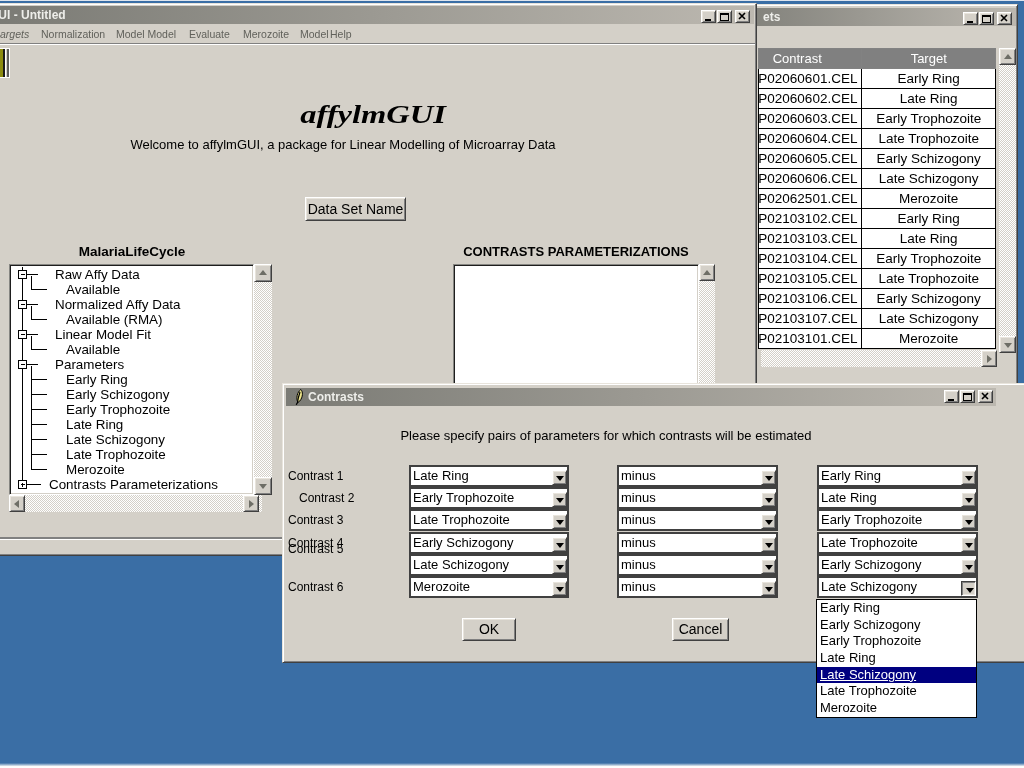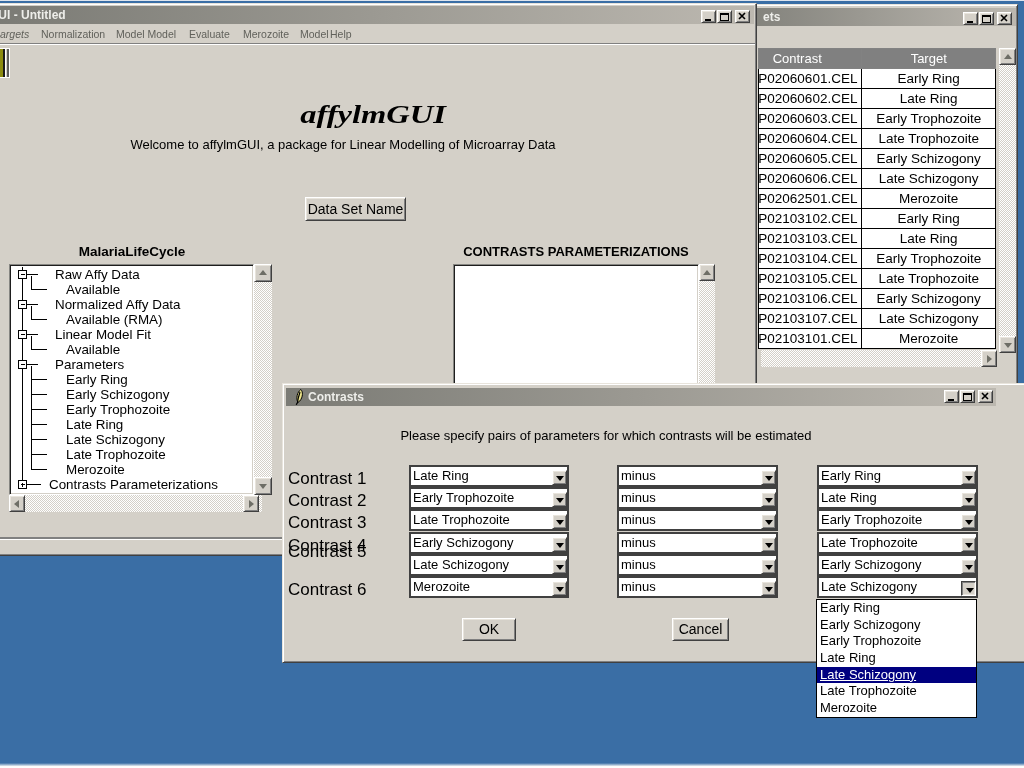--- a/index.html
+++ b/index.html
@@ -23,21 +23,21 @@
 .sb { position:absolute; background:#d4d0c8; border:1px solid; border-color:#fff #404040 #404040 #fff;
   box-shadow: inset 1px 1px 0 #e8e4dc, inset -1px -1px 0 #808080; }
 .tri { position:absolute; width:0; height:0; }
 .ctr { position:absolute; transform:translateX(-50%); white-space:nowrap; }
 .combo { position:absolute; width:160px; height:22px; background:#fff; border:2px solid #404040;
   font-size:13px; line-height:18px; color:#000; }
 .combo .ct { position:absolute; left:2px; top:0; white-space:nowrap; }
 .combo .cb { position:absolute; right:0px; bottom:0px; width:15px; height:15px; background:#d4d0c8;
   border:1px solid; border-color:#fff #404040 #404040 #fff; box-shadow: inset 1px 1px 0 #e8e4dc, inset -1px -1px 0 #808080; }
 .combo .cb .tri { left:3px; top:5px; border-left:4px solid transparent; border-right:4px solid transparent; border-top:5px solid #000; }
-.lbl { position:absolute; font-size:17px; color:#000; white-space:nowrap; }
+.lbl { position:absolute; font-size:12px; color:#000; white-space:nowrap; }
 .btn { position:absolute; background:#d4d0c8; border:1px solid; border-color:#fff #404040 #404040 #fff;
   box-shadow: inset 1px 1px 0 #e8e4dc, inset -1px -1px 0 #808080;
   font-size:14px; text-align:center; color:#000; }
 td { padding:0; }
 .tc { border:1px solid #000; text-align:center; overflow:hidden; white-space:nowrap; }
 .tcf { border:1px solid #000; position:relative; overflow:hidden; }
 .tcf span { position:absolute; right:4px; top:2px; white-space:nowrap; }
 </style>
 </head>
 <body>
@@ -302,21 +302,21 @@
         <div class="abs" style="left:2px; top:2px; width:9px; height:8px; border:1px solid #000; border-top-width:2px;"></div>
       </div>
   <div class="tbtn" style="left:695px; top:6px;">
     <svg width="13" height="11" style="position:absolute;left:0;top:0">
           <path d="M3 2 L9 8 M9 2 L3 8" stroke="#000" stroke-width="1.6"></path>
         </svg>
   </div>
   <div class="ctr" style="left:323px; top:44px; font-size:13px;">Please specify pairs of parameters for which contrasts will be estimated</div>
 
   <div class="lbl" style="left:5px; top:85px;">Contrast 1</div>
-  <div class="lbl" style="left:5px; top:107px;">Contrast 2</div>
+  <div class="lbl" style="left:16px; top:107px;">Contrast 2</div>
   <div class="lbl" style="left:5px; top:129px;">Contrast 3</div>
   <div class="lbl" style="left:5px; top:152px;">Contrast 4</div>
   <div class="lbl" style="left:5px; top:158px;">Contrast 5</div>
   <div class="lbl" style="left:5px; top:196px;text-align:center;">Contrast 6</div>
 
   <div class="combo" style="left:126px; top:81px;">
         <span class="ct">Late Ring</span>
         <span class="cb">
           <span class="tri"></span>
         </span>

